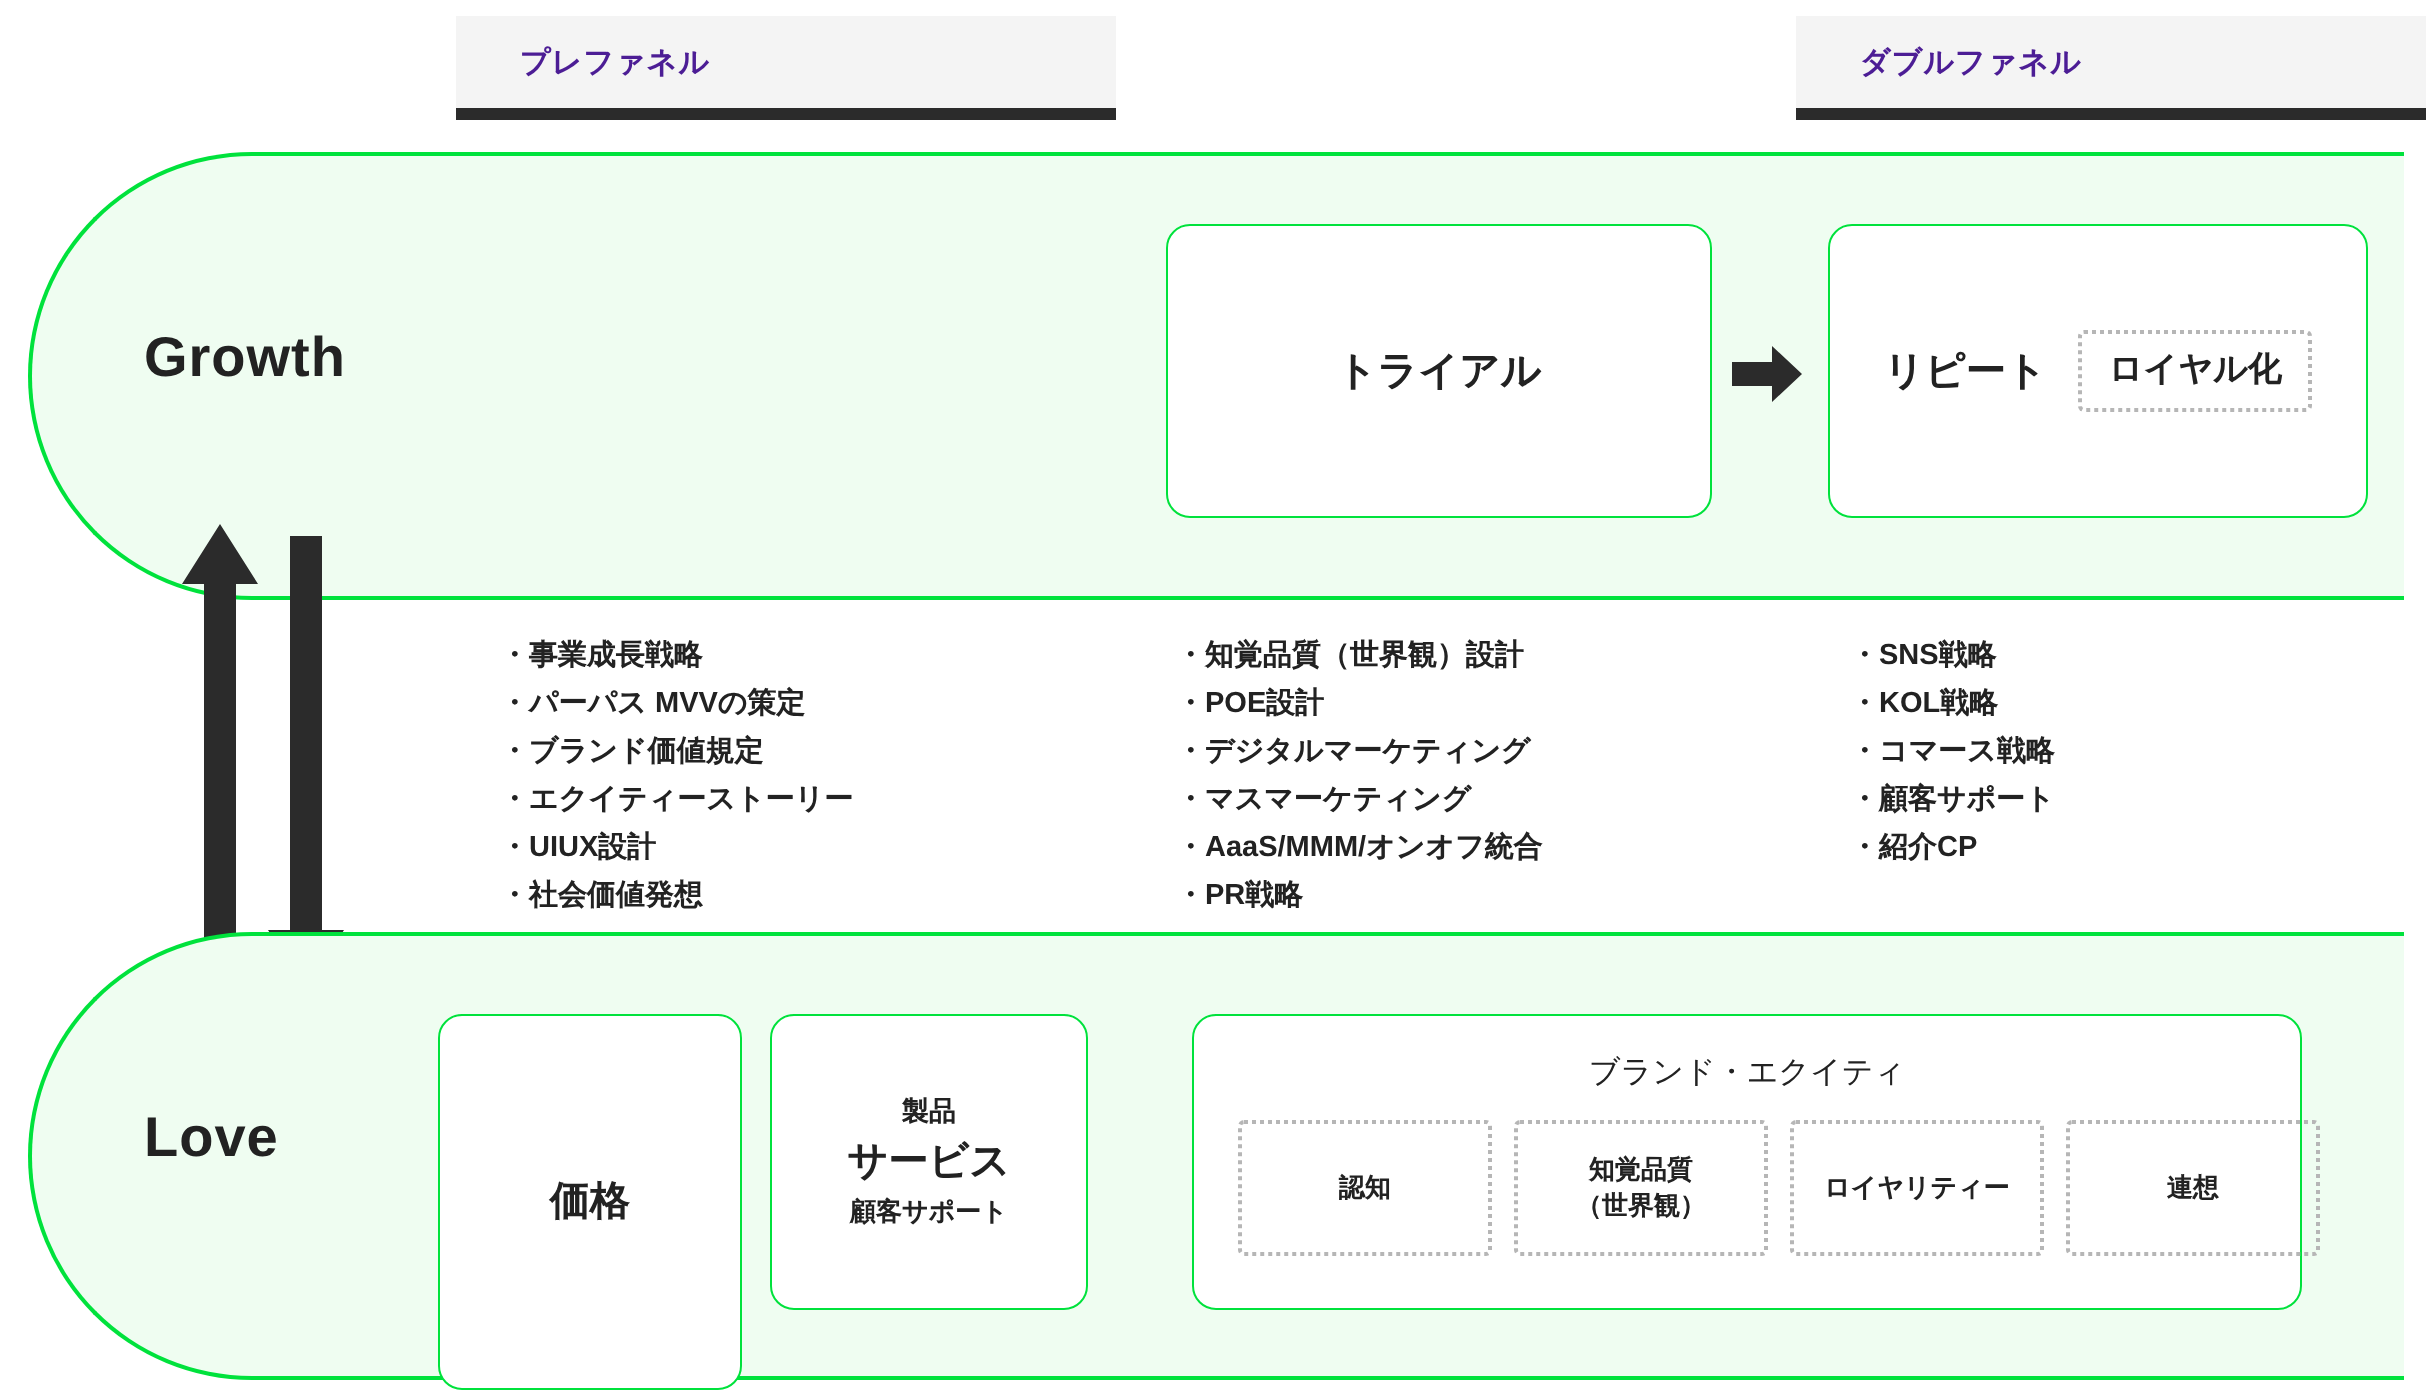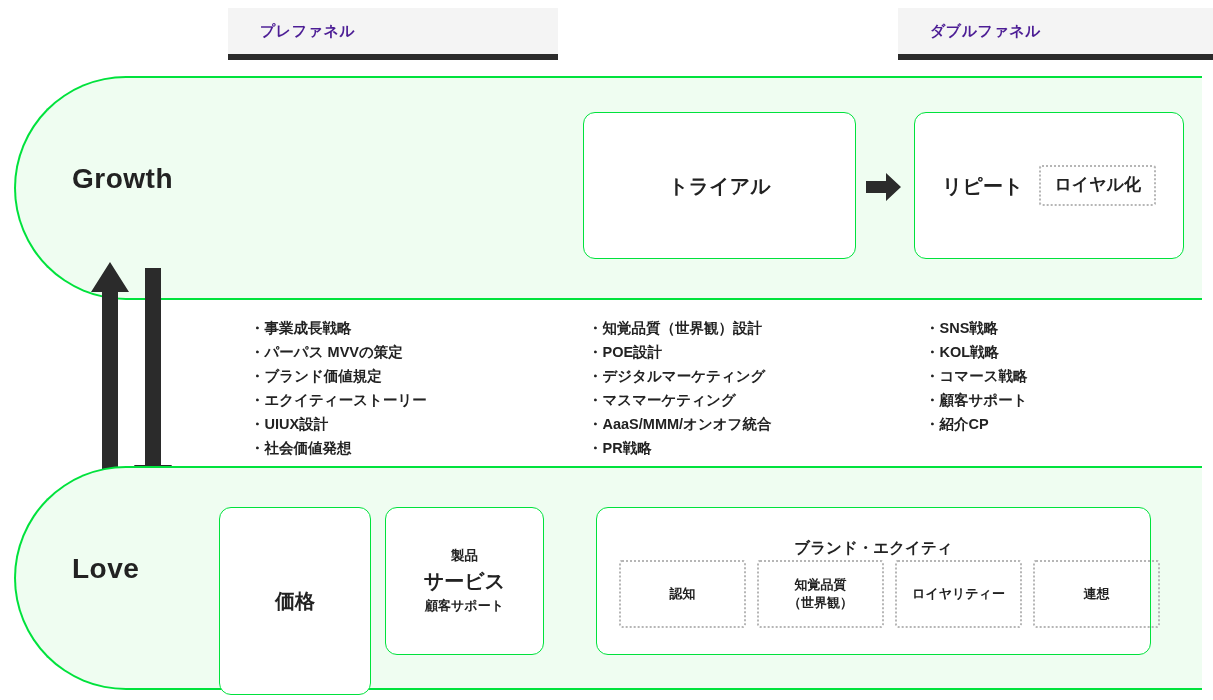--- a/index.html
+++ b/index.html
@@ -105,23 +105,22 @@
   .chip.inline { padding: 7px 13px; font-size: 17px; }
 
   
   .equity-title {
     position: absolute;
     top: 18px;
     left: 0;
     width: 100%;
     text-align: center;
     font-size: 15.5px;
-    font-weight: 700;
-    color: #222222;
-    margin-top: 12px;
+    font-weight: 400;
+    color: #222222;
   }
   .equity-chip {
     position: absolute;
     top: 52px;
     height: 68px;
   }
 
   
   .bullets { position: absolute; }
   .bullet {

